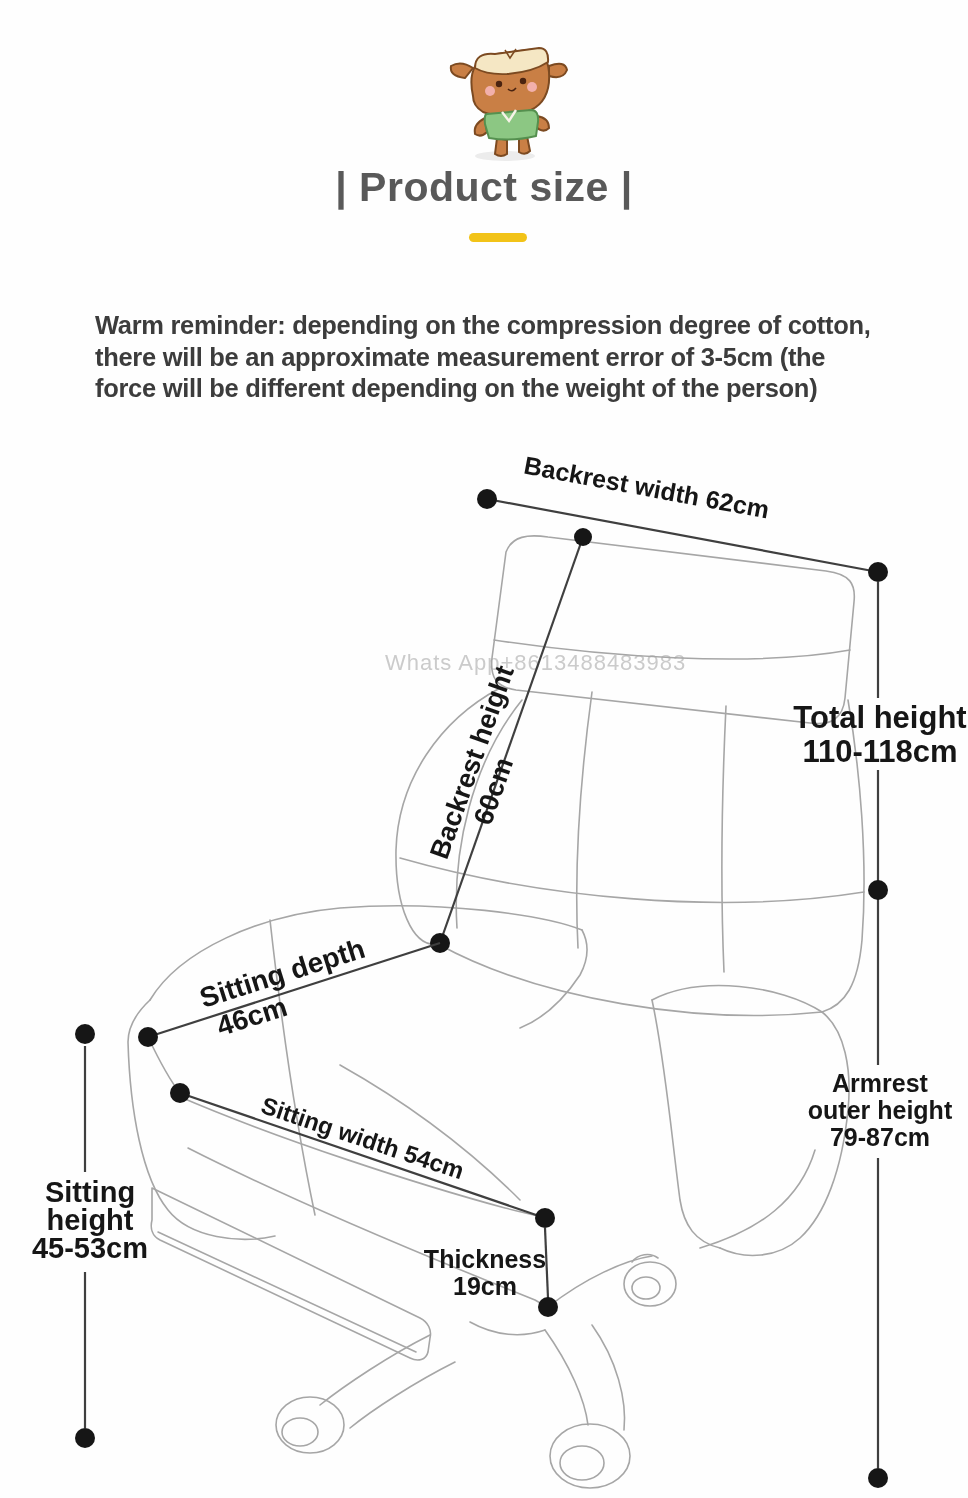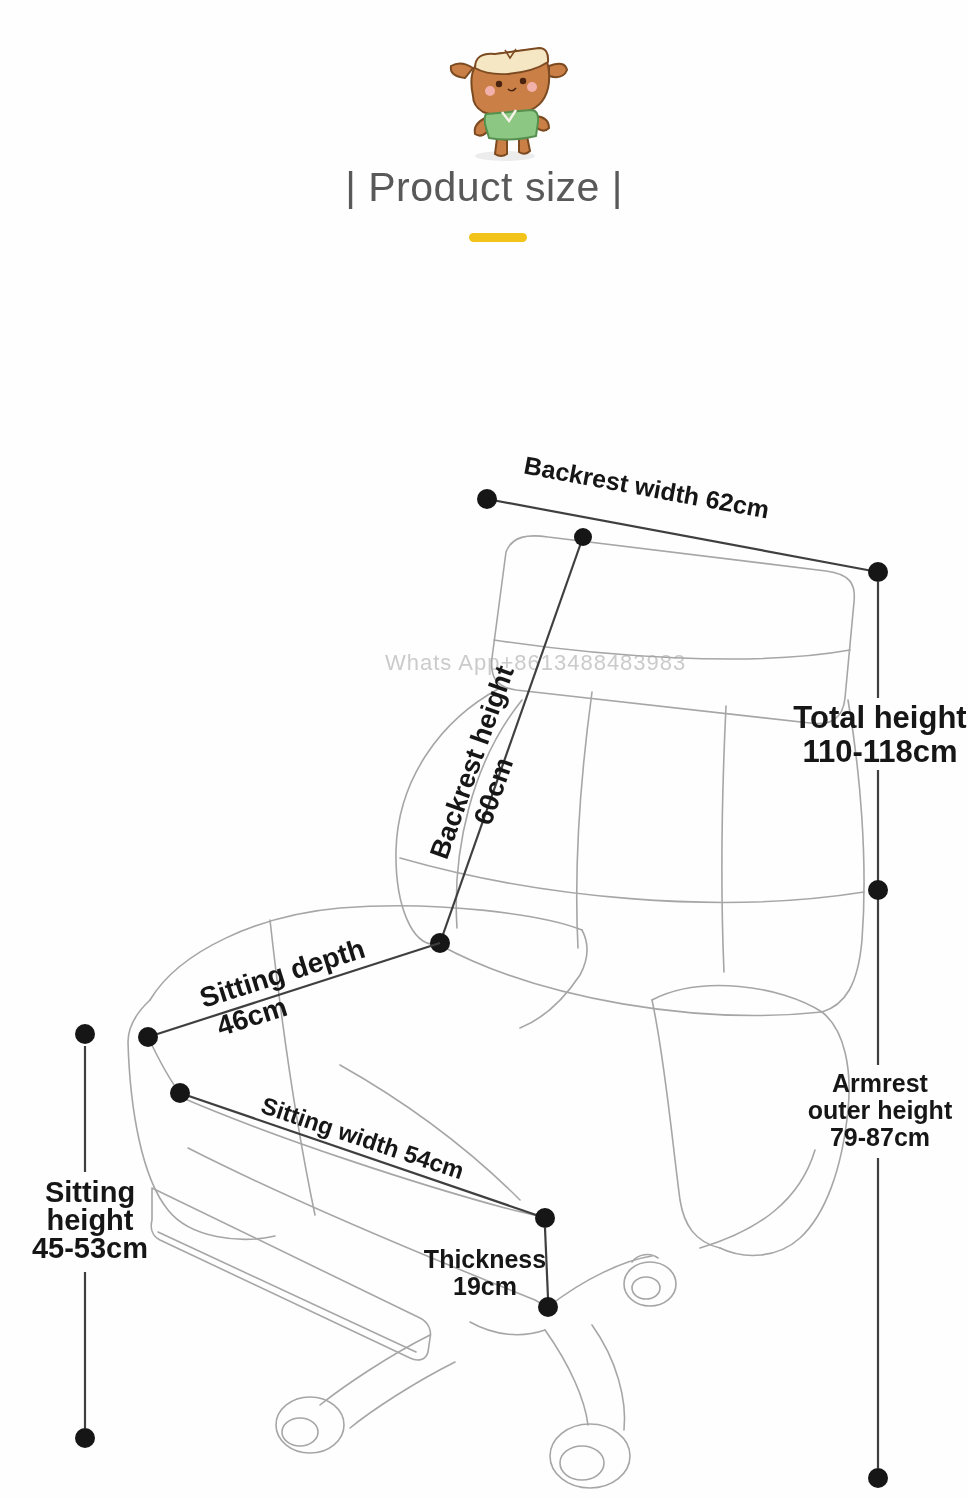--- a/index.html
+++ b/index.html
@@ -3,21 +3,21 @@
 <meta charset="utf-8">
 <style>
   html,body{margin:0;padding:0;background:#fff;}
   .page{
     position:relative;width:968px;height:1498px;background:#fefefe;overflow:hidden;
     font-family:"Liberation Sans",sans-serif;
   }
   .mascot{position:absolute;left:435px;top:38px;width:140px;height:125px;}
   .page-title{
     position:absolute;left:0;top:164px;width:100%;text-align:center;
-    font-size:41px;font-weight:normal;color:#595959;letter-spacing:0.5px;
+    font-size:41px;font-weight:bold;color:#595959;letter-spacing:0.5px;
   }
   .title-underline{
     position:absolute;left:469px;top:233px;width:58px;height:9px;
     border-radius:5px;background:#f2c318;
   }
   .warm-reminder{
     position:absolute;left:95px;top:310px;width:792px;
     font-size:25.5px;font-weight:bold;color:#3c3c3c;line-height:1.24;
     letter-spacing:-0.3px;
   }
@@ -46,20 +46,21 @@
     <path d="M102,78 Q114,80 114,90 Q108,96 100,88 Z" fill="#c97f45" stroke="#7c4a21" stroke-width="2"></path>
     <path d="M62,100 L60,116 Q66,120 72,116 L72,102 Z" fill="#c97f45" stroke="#7c4a21" stroke-width="2"></path>
     <path d="M84,100 L84,114 Q90,118 95,113 L92,98 Z" fill="#c97f45" stroke="#7c4a21" stroke-width="2"></path>
     <path d="M52,76 L96,72 Q104,72 103,84 L101,98 Q76,104 54,100 L50,86 Q49,76 52,76 Z" fill="#8cc783" stroke="#55904f" stroke-width="2"></path>
     <path d="M67,74 L74,83 L81,72" fill="none" stroke="#f7f3e8" stroke-width="2.4"></path>
   </svg>
 
   <div class="page-title">| Product size |</div>
   <div class="title-underline"></div>
 
+  <div class="warm-reminder">Warm reminder: depending on the compression degree of cotton, there will be an approximate measurement error of 3-5cm (the force will be different depending on the weight of the person)</div>
 
   <svg class="diagram" viewBox="0 0 968 1498">
 
     <text class="wmark" x="385" y="670" font-size="22">Whats App+8613488483983</text>
 
     <g fill="none" stroke="#a6a6a6" stroke-width="1.6" stroke-linecap="round" stroke-linejoin="round">
 
       <path d="M506,552 C512,536 528,534 548,537 L826,571 C850,574 856,584 854,602 L845,698 C843,719 830,726 810,723 L516,690 C496,687 490,677 492,658 Z"></path>
       <path d="M494,640 C600,656 750,668 850,650"></path>
 

